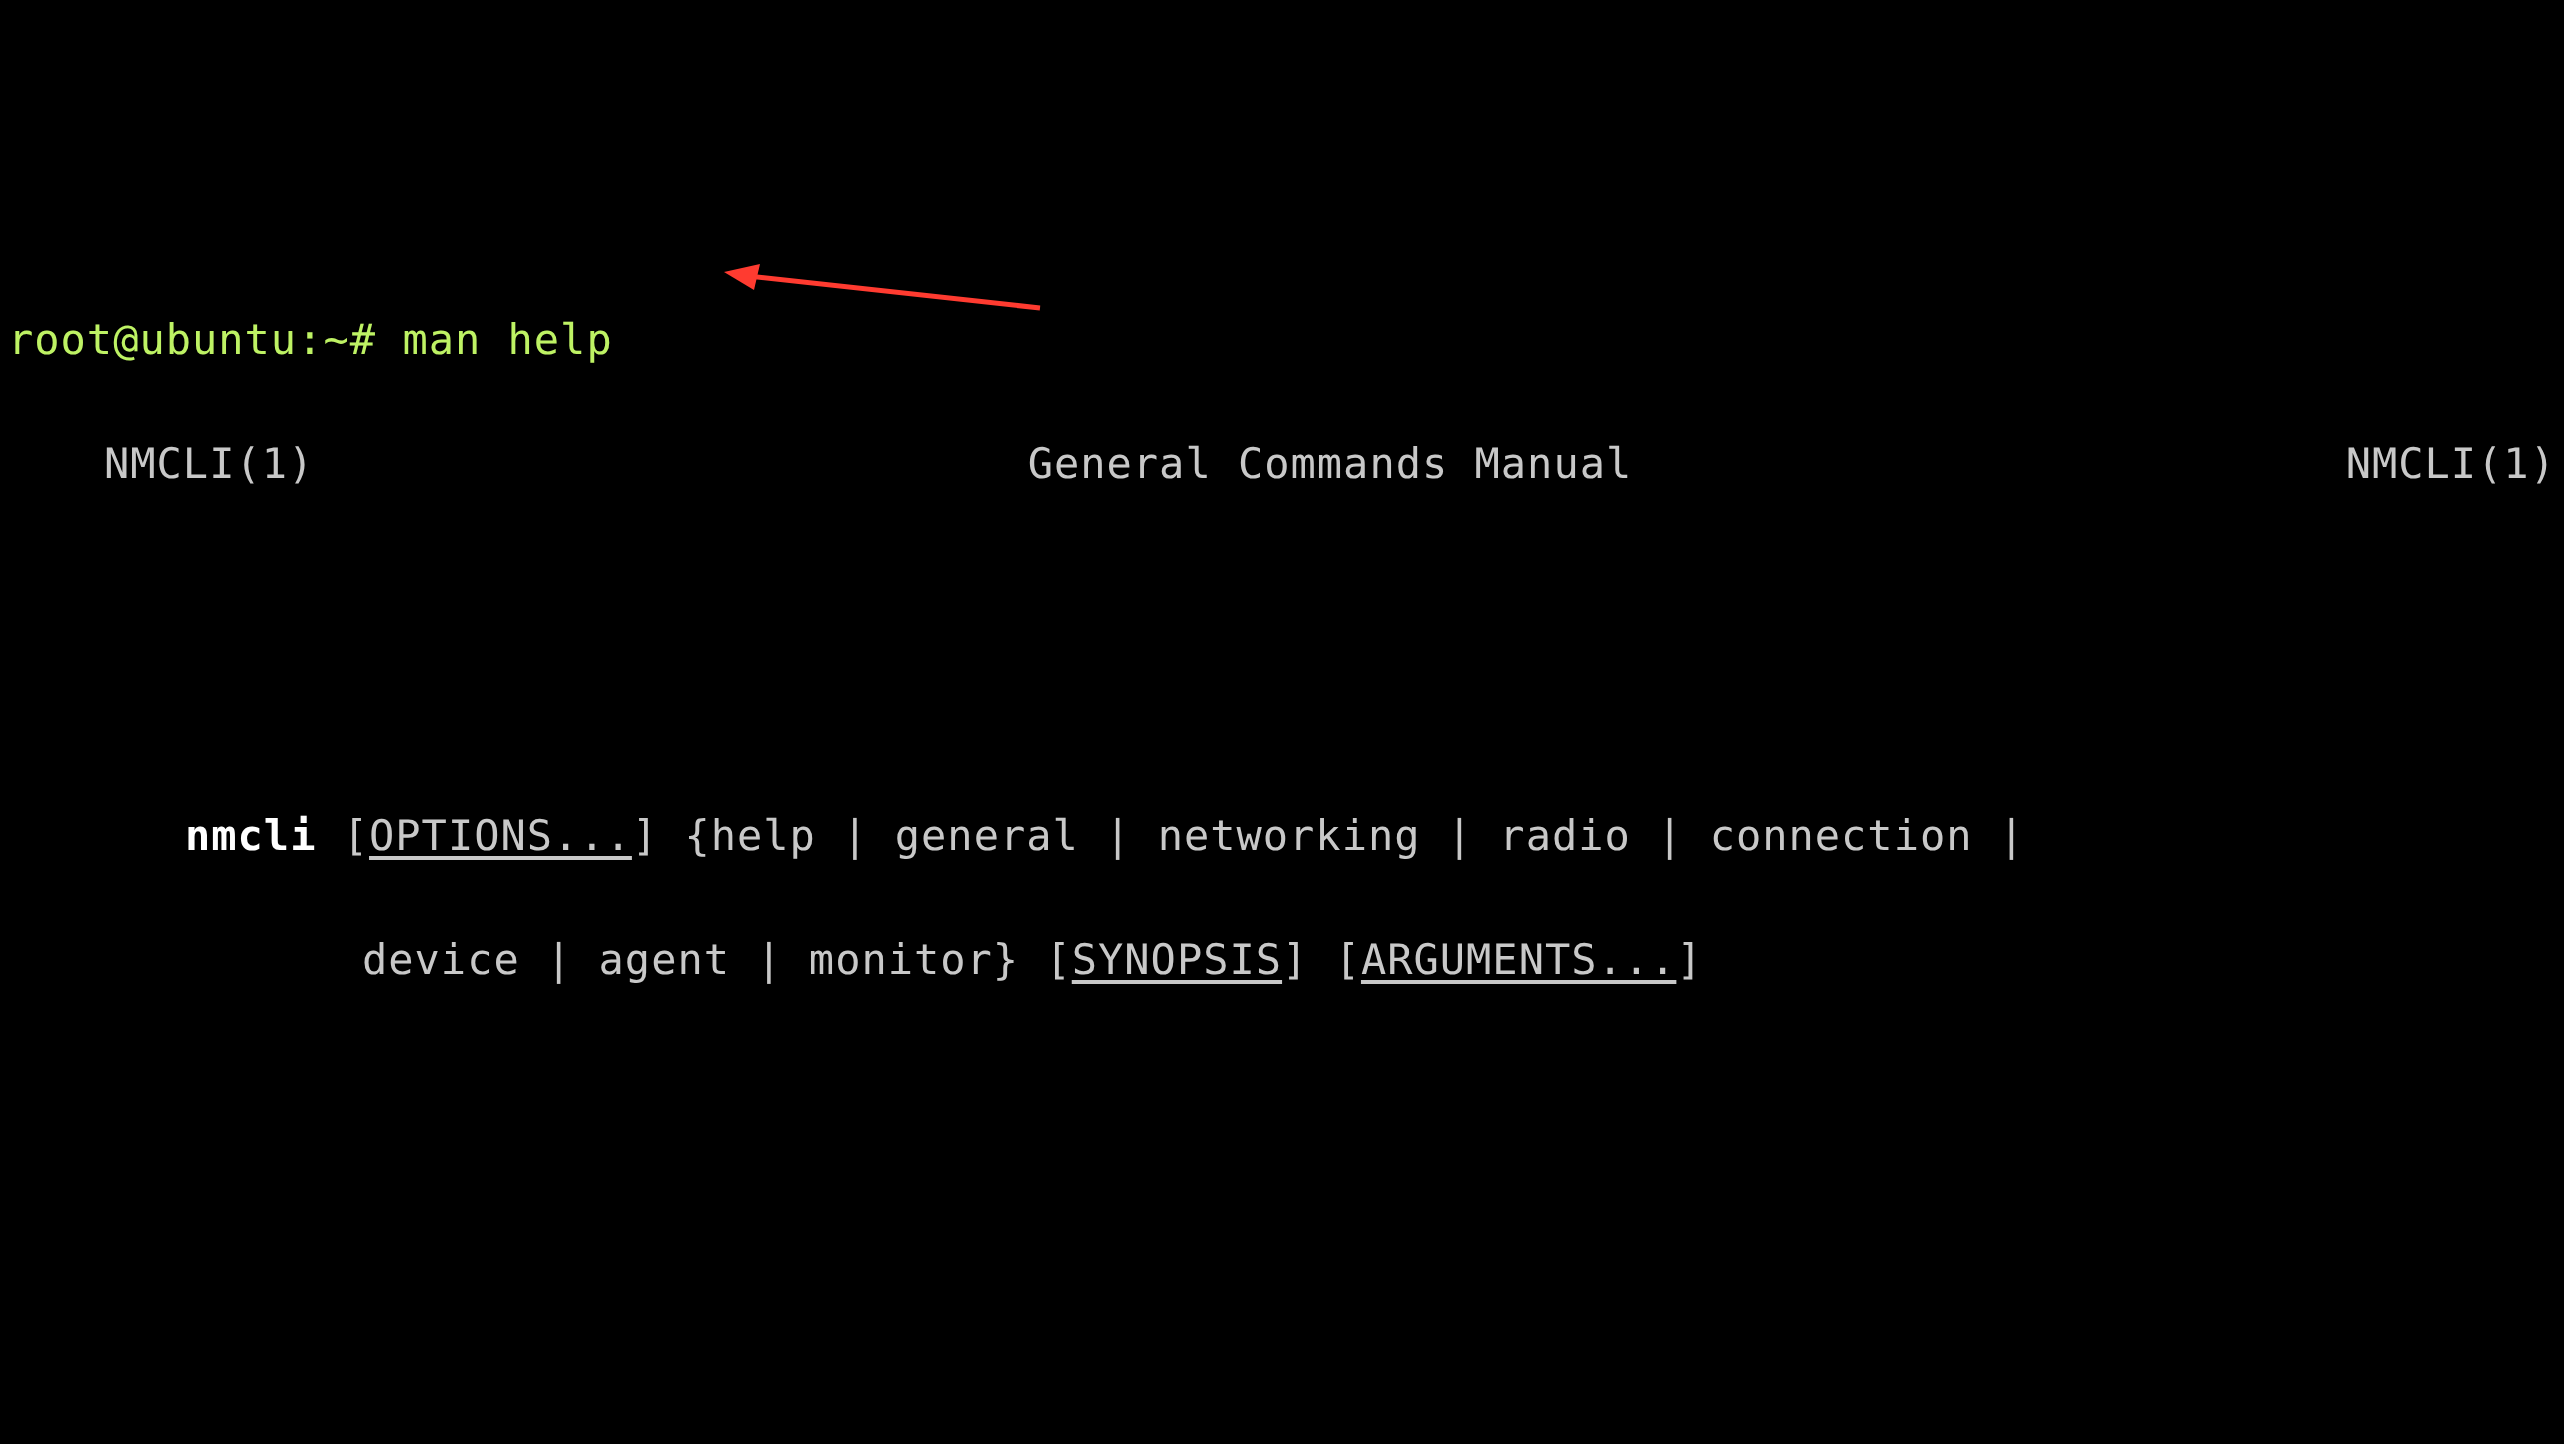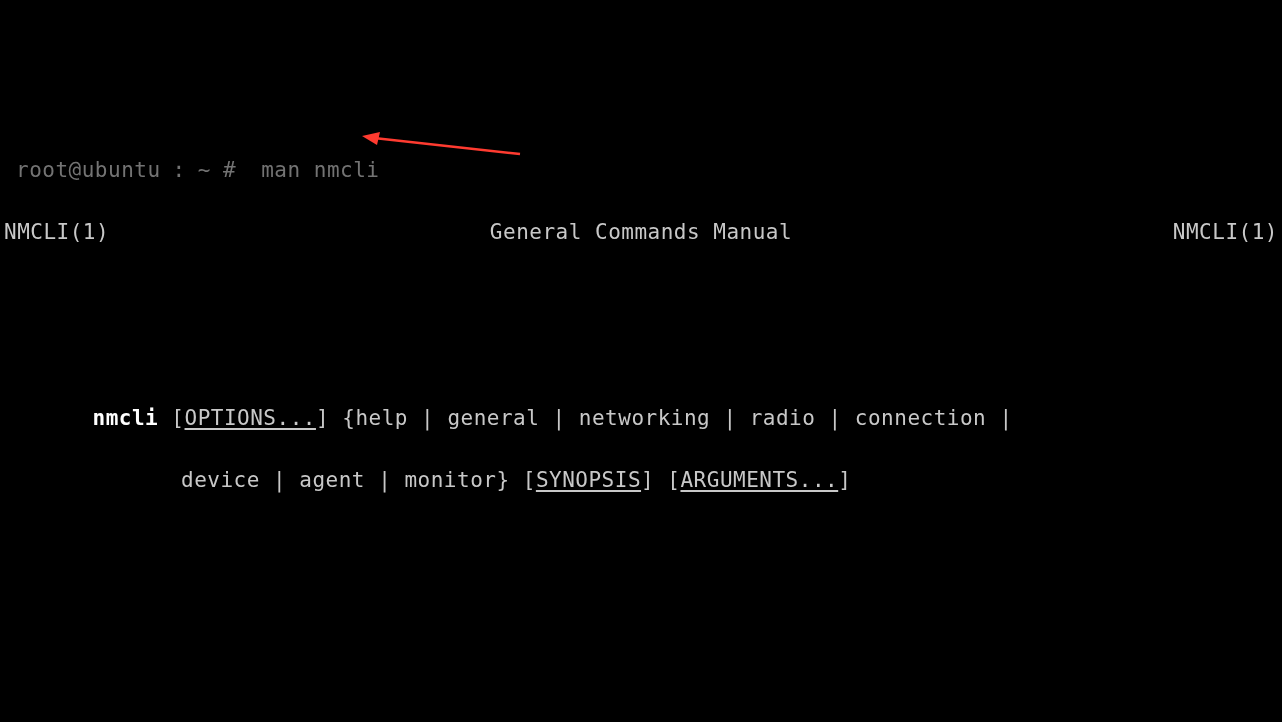--- a/index.html
+++ b/index.html
@@ -14,39 +14,39 @@
     height: 722px;
     overflow: hidden;
     white-space: pre;
   }
   .term {
     position: relative;
     padding: 0 4px;
     letter-spacing: 0.5px;
   }
   .bold { font-weight: bold; color: #ffffff; }
-  .white { color: #737373; margin-left: 12px; }
+  .white { color: #bef264; }
   .ul { text-decoration: underline; text-underline-offset: 3px; }
-  .hdr { display:flex; justify-content: space-between; }
+  .hdr { display:flex; justify-content: space-between; margin-left: 48px; }
   .row { display:block; }
   .ind1 { padding-left: 7ch; display:block;}
   .ind2 { padding-left: 14ch; display:block;}
   .arrow {
     position: absolute;
     top: 8px;
     left: 362px;
     pointer-events: none;
   }
 </style>
 </head>
 <body>
 
 
 <div class="term">
-<span class="row"><span class="white">root@ubuntu</span><span class="white">:</span><span class="white">~</span><span class="white">#</span><span> </span><span class="white">man nmcli</span></span>
+<span class="row"><span class="white">root@ubuntu</span><span class="white">:</span><span class="white">~</span><span class="white">#</span><span> </span><span class="white">man help</span></span>
 <span class="hdr"><span>NMCLI(1)</span><span>General Commands Manual</span><span>NMCLI(1)</span></span>
 <span class="row"> </span>
 <span class="row"> </span>
 <span class="ind1"><span class="bold">nmcli</span><span> [</span><span class="ul">OPTIONS...</span><span>] {help | general | networking | radio | connection |</span></span>
 <span class="ind2"><span>device | agent | monitor} [</span><span class="ul">SYNOPSIS</span><span>] [</span><span class="ul">ARGUMENTS...</span><span>]</span></span>
 <span class="row"> </span>
 
 
 
 

